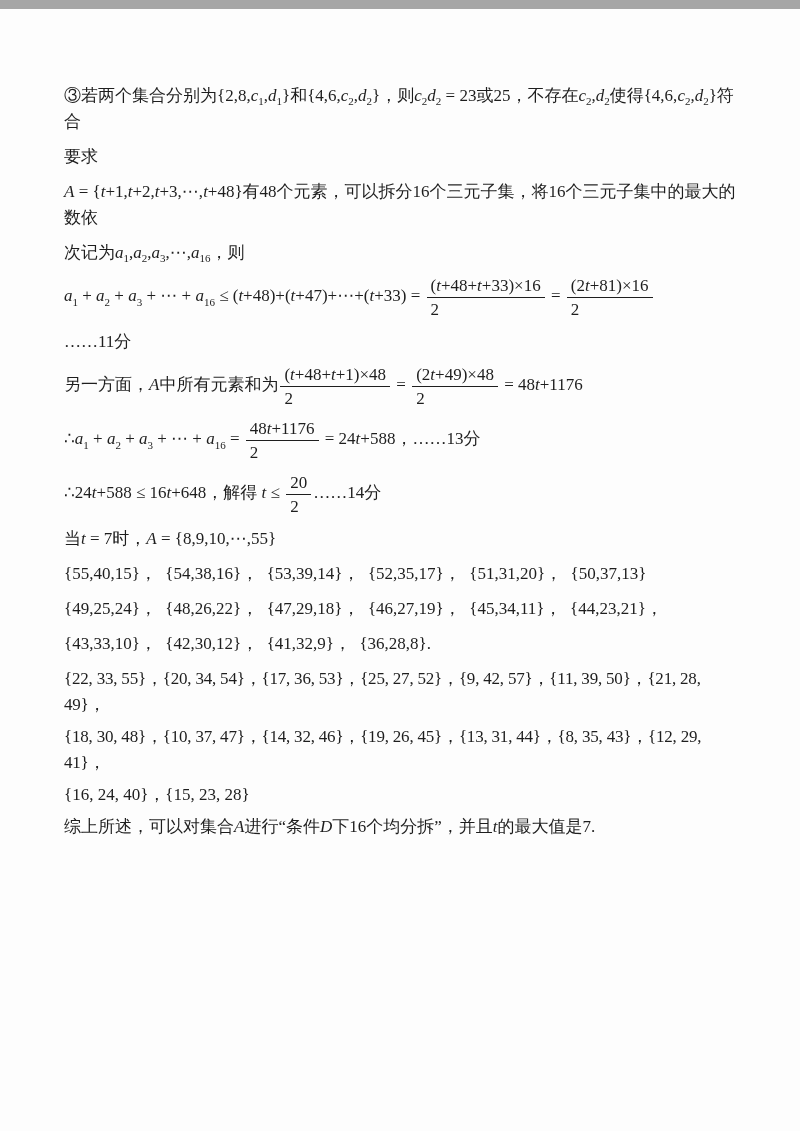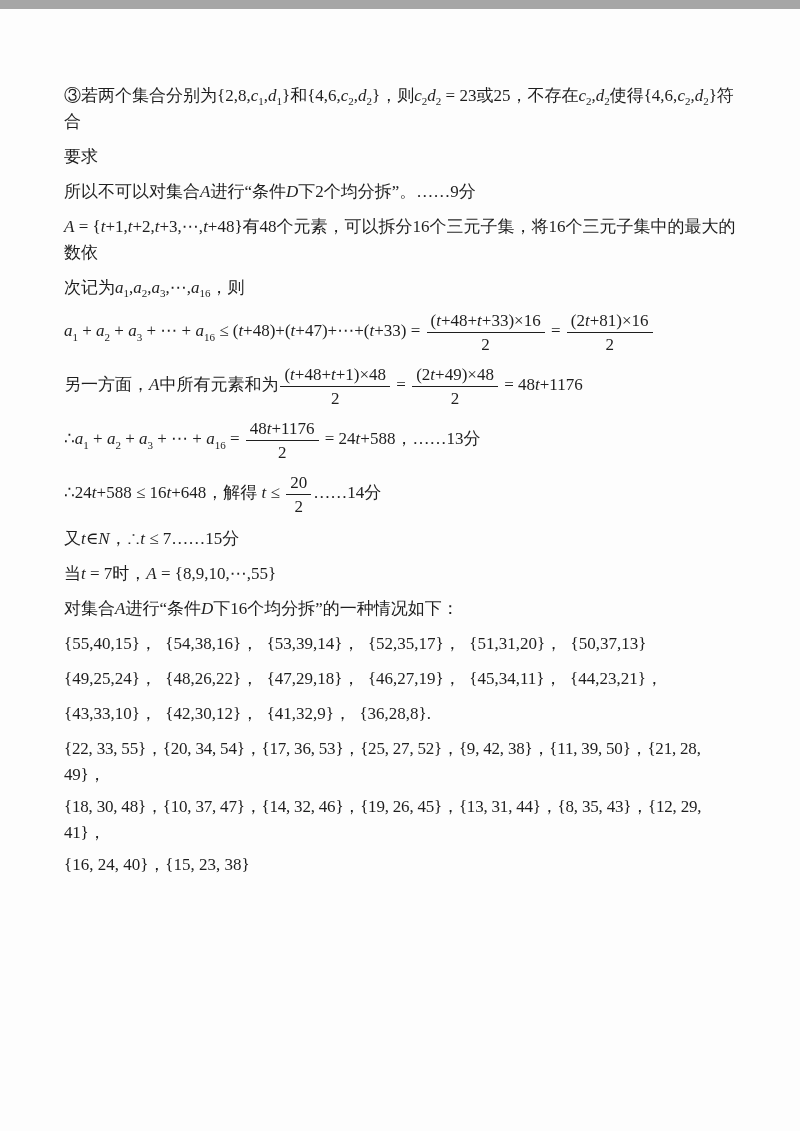--- a/index.html
+++ b/index.html
@@ -12,46 +12,45 @@
   .page{
     height:1076px;background:#fdfdfd;color:#1e1e1e;
     padding:74px 56px 0 64px;font-size:17px;position:relative;
   }
   .line{white-space:pre-wrap;line-height:26px;margin-bottom:9px}
   .line.tight{margin-bottom:6px}
   .line.dense{letter-spacing:-0.2px}
   .mi{font-style:italic;font-family:"Liberation Serif","DejaVu Serif",serif}
   sub.msub{font-size:11px;line-height:0}
   .frac{
-    display:inline-flex;flex-direction:column;align-items:center;
+    display:inline-flex;flex-direction:column;align-items:flex-start;
     vertical-align:middle;margin:0 2px;line-height:21px;text-align:center;
   }
   .frac .num{display:block;padding:0 4px 1px;border-bottom:1px solid #1e1e1e}
   .frac .den{display:block;padding:1px 4px 0}
 </style>
 </head>
 <body>
 
 <div class="scan-strip-top"></div>
 
 <div class="page">
   <div id="content">
       <div class="line">③若两个集合分别为{2,8,<span class="mi">c</span><sub class="msub">1</sub>,<span class="mi">d</span><sub class="msub">1</sub>}和{4,6,<span class="mi">c</span><sub class="msub">2</sub>,<span class="mi">d</span><sub class="msub">2</sub>}，则<span class="mi">c</span><sub class="msub">2</sub><span class="mi">d</span><sub class="msub">2</sub> = 23或25，不存在<span class="mi">c</span><sub class="msub">2</sub>,<span class="mi">d</span><sub class="msub">2</sub>使得{4,6,<span class="mi">c</span><sub class="msub">2</sub>,<span class="mi">d</span><sub class="msub">2</sub>}符合</div>
       <div class="line">要求</div>
-      <div class="line">所以不可以对集合<span class="mi">A</span>进行“条件<span class="mi">D</span>下2个均分拆”。……9分</div>
       <div class="line"><span class="mi">A</span> = {<span class="mi">t</span>+1,<span class="mi">t</span>+2,<span class="mi">t</span>+3,⋯,<span class="mi">t</span>+48}有48个元素，可以拆分16个三元子集，将16个三元子集中的最大的数依</div>
       <div class="line">次记为<span class="mi">a</span><sub class="msub">1</sub>,<span class="mi">a</span><sub class="msub">2</sub>,<span class="mi">a</span><sub class="msub">3</sub>,⋯,<span class="mi">a</span><sub class="msub">16</sub>，则</div>
       <div class="line"><span class="mi">a</span><sub class="msub">1</sub> + <span class="mi">a</span><sub class="msub">2</sub> + <span class="mi">a</span><sub class="msub">3</sub> + ⋯ + <span class="mi">a</span><sub class="msub">16</sub> ≤ (<span class="mi">t</span>+48)+(<span class="mi">t</span>+47)+⋯+(<span class="mi">t</span>+33) = <span class="frac"><span class="num">(<span class="mi">t</span>+48+<span class="mi">t</span>+33)×16</span><span class="den">2</span></span> = <span class="frac"><span class="num">(2<span class="mi">t</span>+81)×16</span><span class="den">2</span></span></div>
+      <div class="line">……11分</div>
       <div class="line">另一方面，<span class="mi">A</span>中所有元素和为<span class="frac"><span class="num">(<span class="mi">t</span>+48+<span class="mi">t</span>+1)×48</span><span class="den">2</span></span> = <span class="frac"><span class="num">(2<span class="mi">t</span>+49)×48</span><span class="den">2</span></span> = 48<span class="mi">t</span>+1176</div>
       <div class="line">∴<span class="mi">a</span><sub class="msub">1</sub> + <span class="mi">a</span><sub class="msub">2</sub> + <span class="mi">a</span><sub class="msub">3</sub> + ⋯ + <span class="mi">a</span><sub class="msub">16</sub> = <span class="frac"><span class="num">48<span class="mi">t</span>+1176</span><span class="den">2</span></span> = 24<span class="mi">t</span>+588，……13分</div>
       <div class="line">∴24<span class="mi">t</span>+588 ≤ 16<span class="mi">t</span>+648，解得 <span class="mi">t</span> ≤ <span class="frac"><span class="num">20</span><span class="den">2</span></span>……14分</div>
-      <div class="line">又<span class="mi">t</span>∈<span class="mi">N</span>，∴<span class="mi">t</span> ≤ 7……15分</div>
       <div class="line">当<span class="mi">t</span> = 7时，<span class="mi">A</span> = {8,9,10,⋯,55}</div>
-      <div class="line">对集合<span class="mi">A</span>进行“条件<span class="mi">D</span>下16个均分拆”的一种情况如下：</div>
       <div class="line">{55,40,15}，  {54,38,16}，  {53,39,14}，  {52,35,17}，  {51,31,20}，  {50,37,13}</div>
       <div class="line">{49,25,24}，  {48,26,22}，  {47,29,18}，  {46,27,19}，  {45,34,11}，  {44,23,21}，</div>
       <div class="line">{43,33,10}，  {42,30,12}，  {41,32,9}，  {36,28,8}.</div>
-      <div class="line tight dense">{22, 33, 55}，{20, 34, 54}，{17, 36, 53}，{25, 27, 52}，{9, 42, 38}，{11, 39, 50}，{21, 28, 49}，</div>
+      <div class="line tight dense">{22, 33, 55}，{20, 34, 54}，{17, 36, 53}，{25, 27, 52}，{9, 42, 57}，{11, 39, 50}，{21, 28, 49}，</div>
       <div class="line tight dense">{18, 30, 48}，{10, 37, 47}，{14, 32, 46}，{19, 26, 45}，{13, 31, 44}，{8, 35, 43}，{12, 29, 41}，</div>
-      <div class="line tight">{16, 24, 40}，{15, 23, 38}</div>
+      <div class="line tight">{16, 24, 40}，{15, 23, 28}</div>
+      <div class="line">综上所述，可以对集合<span class="mi">A</span>进行“条件<span class="mi">D</span>下16个均分拆”，并且<span class="mi">t</span>的最大值是7.</div>
     </div>
 
 </div>
 
 </body></html>

